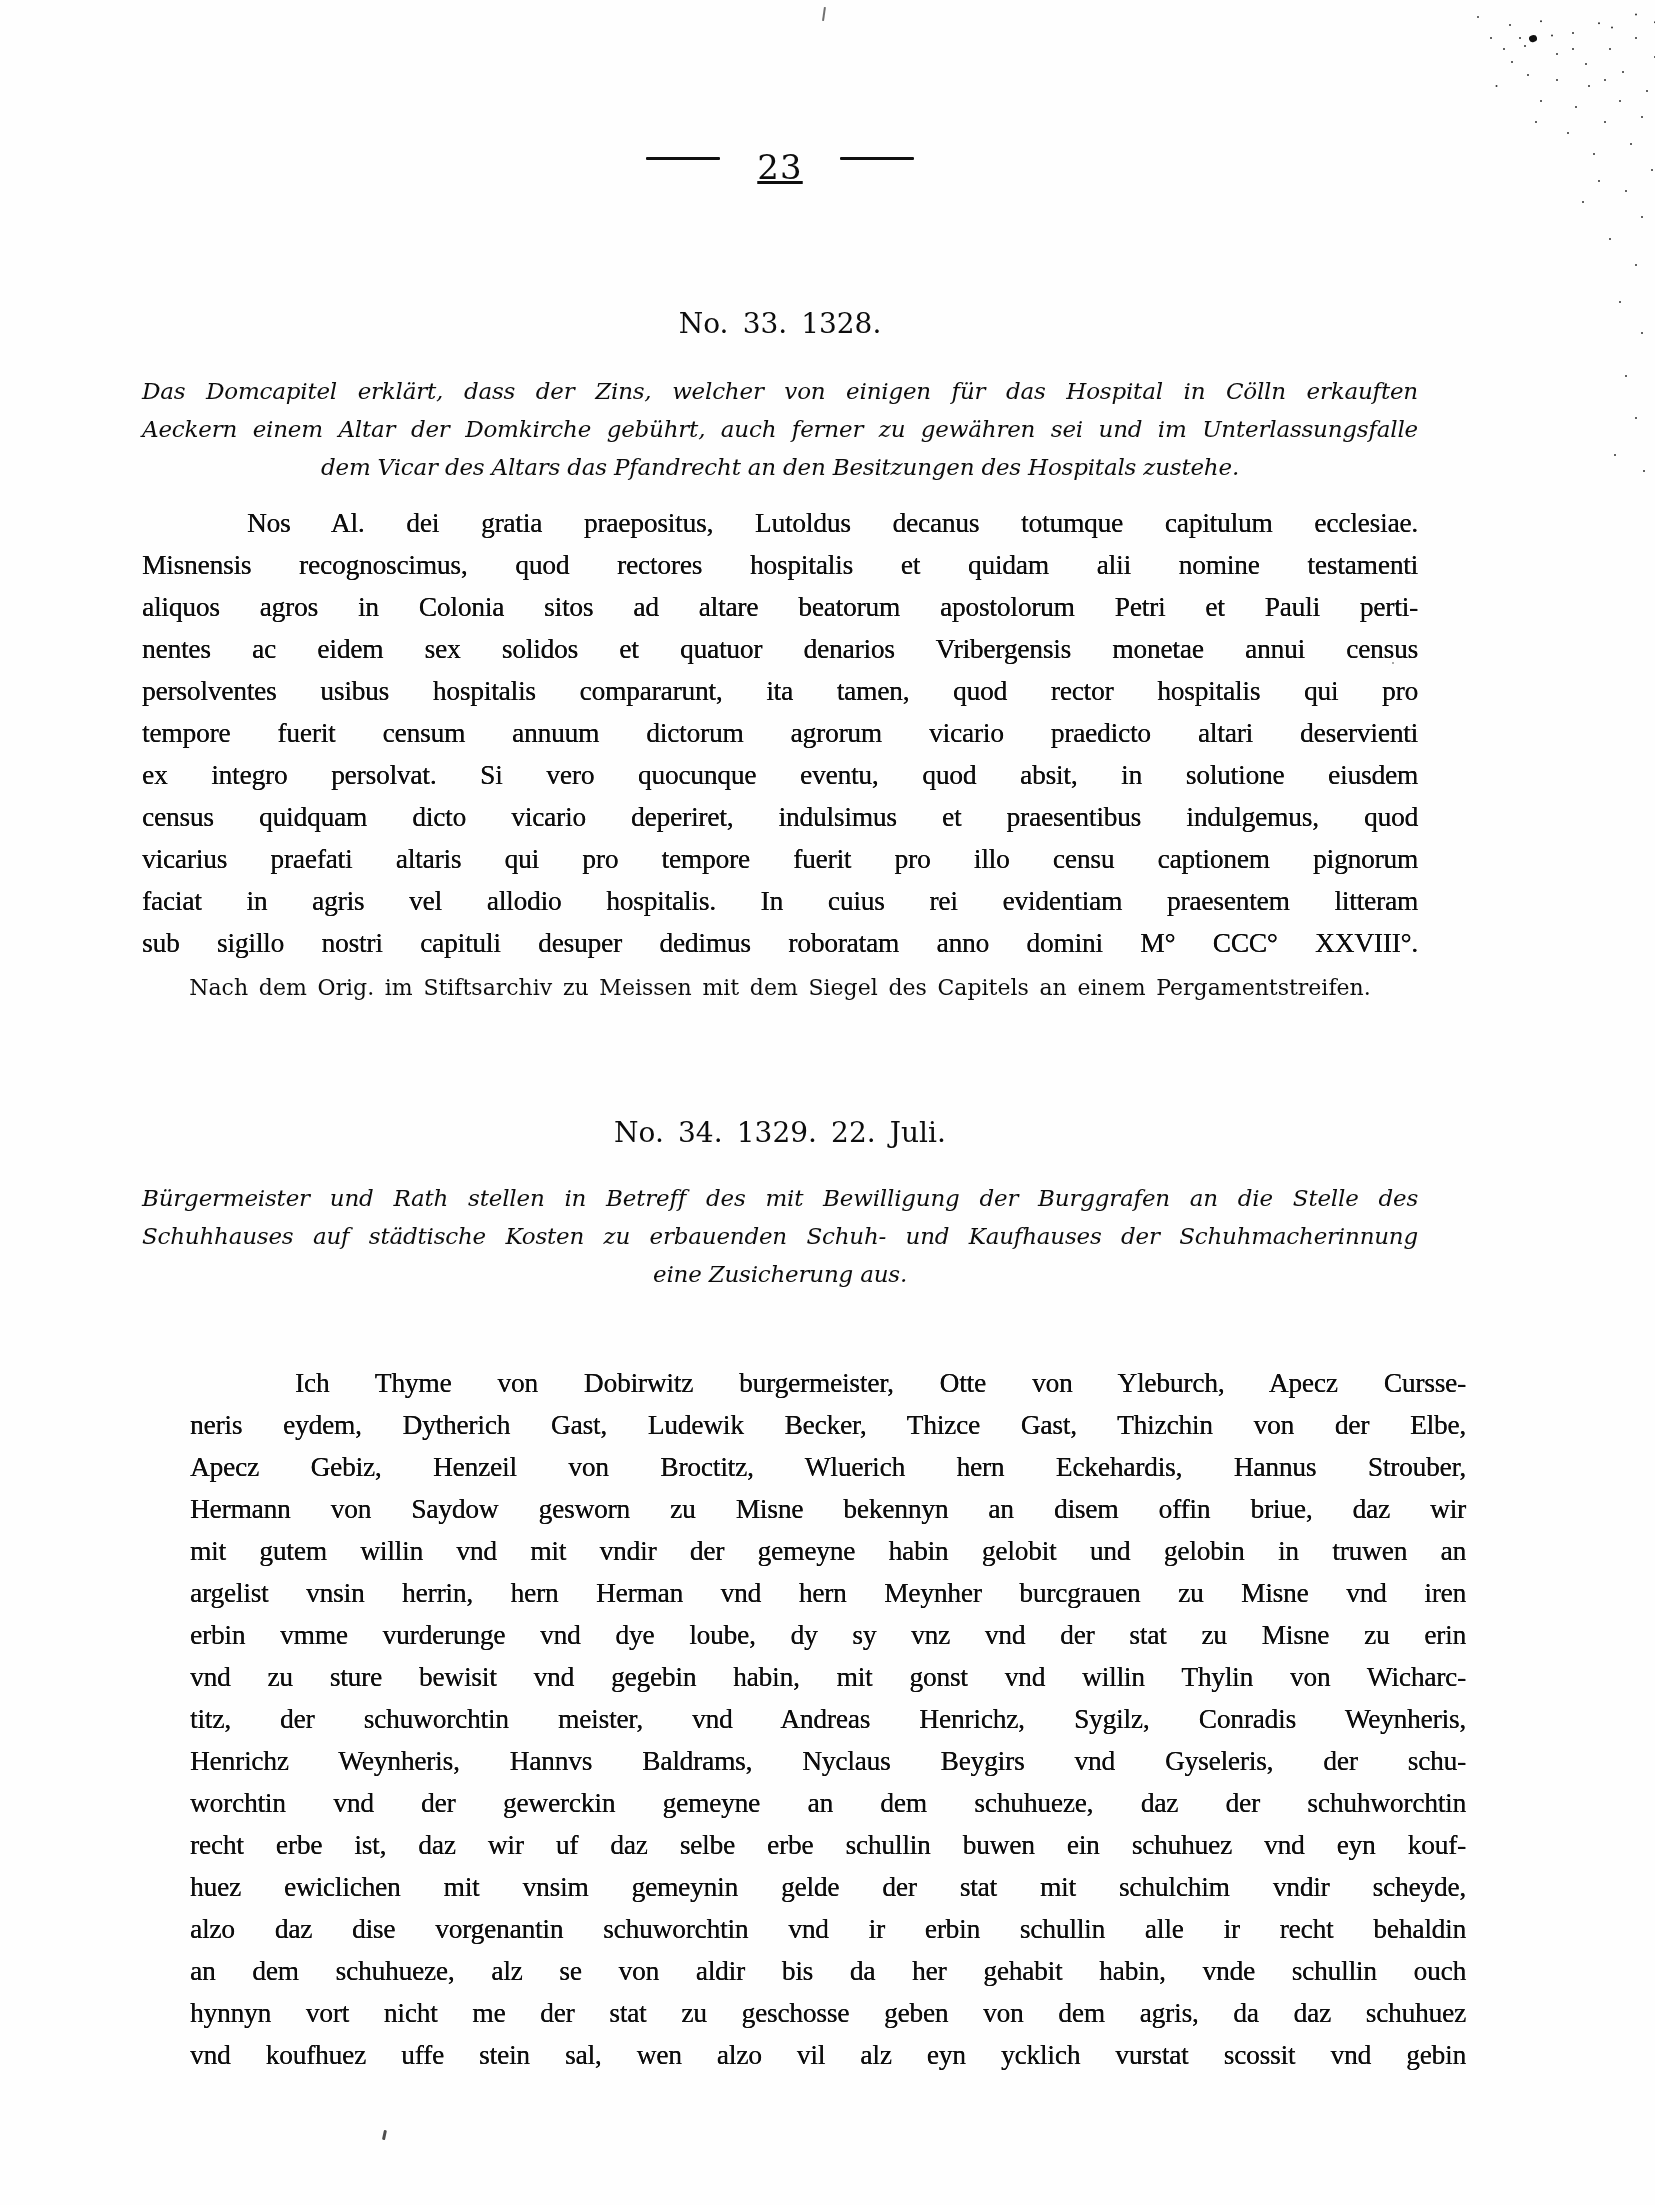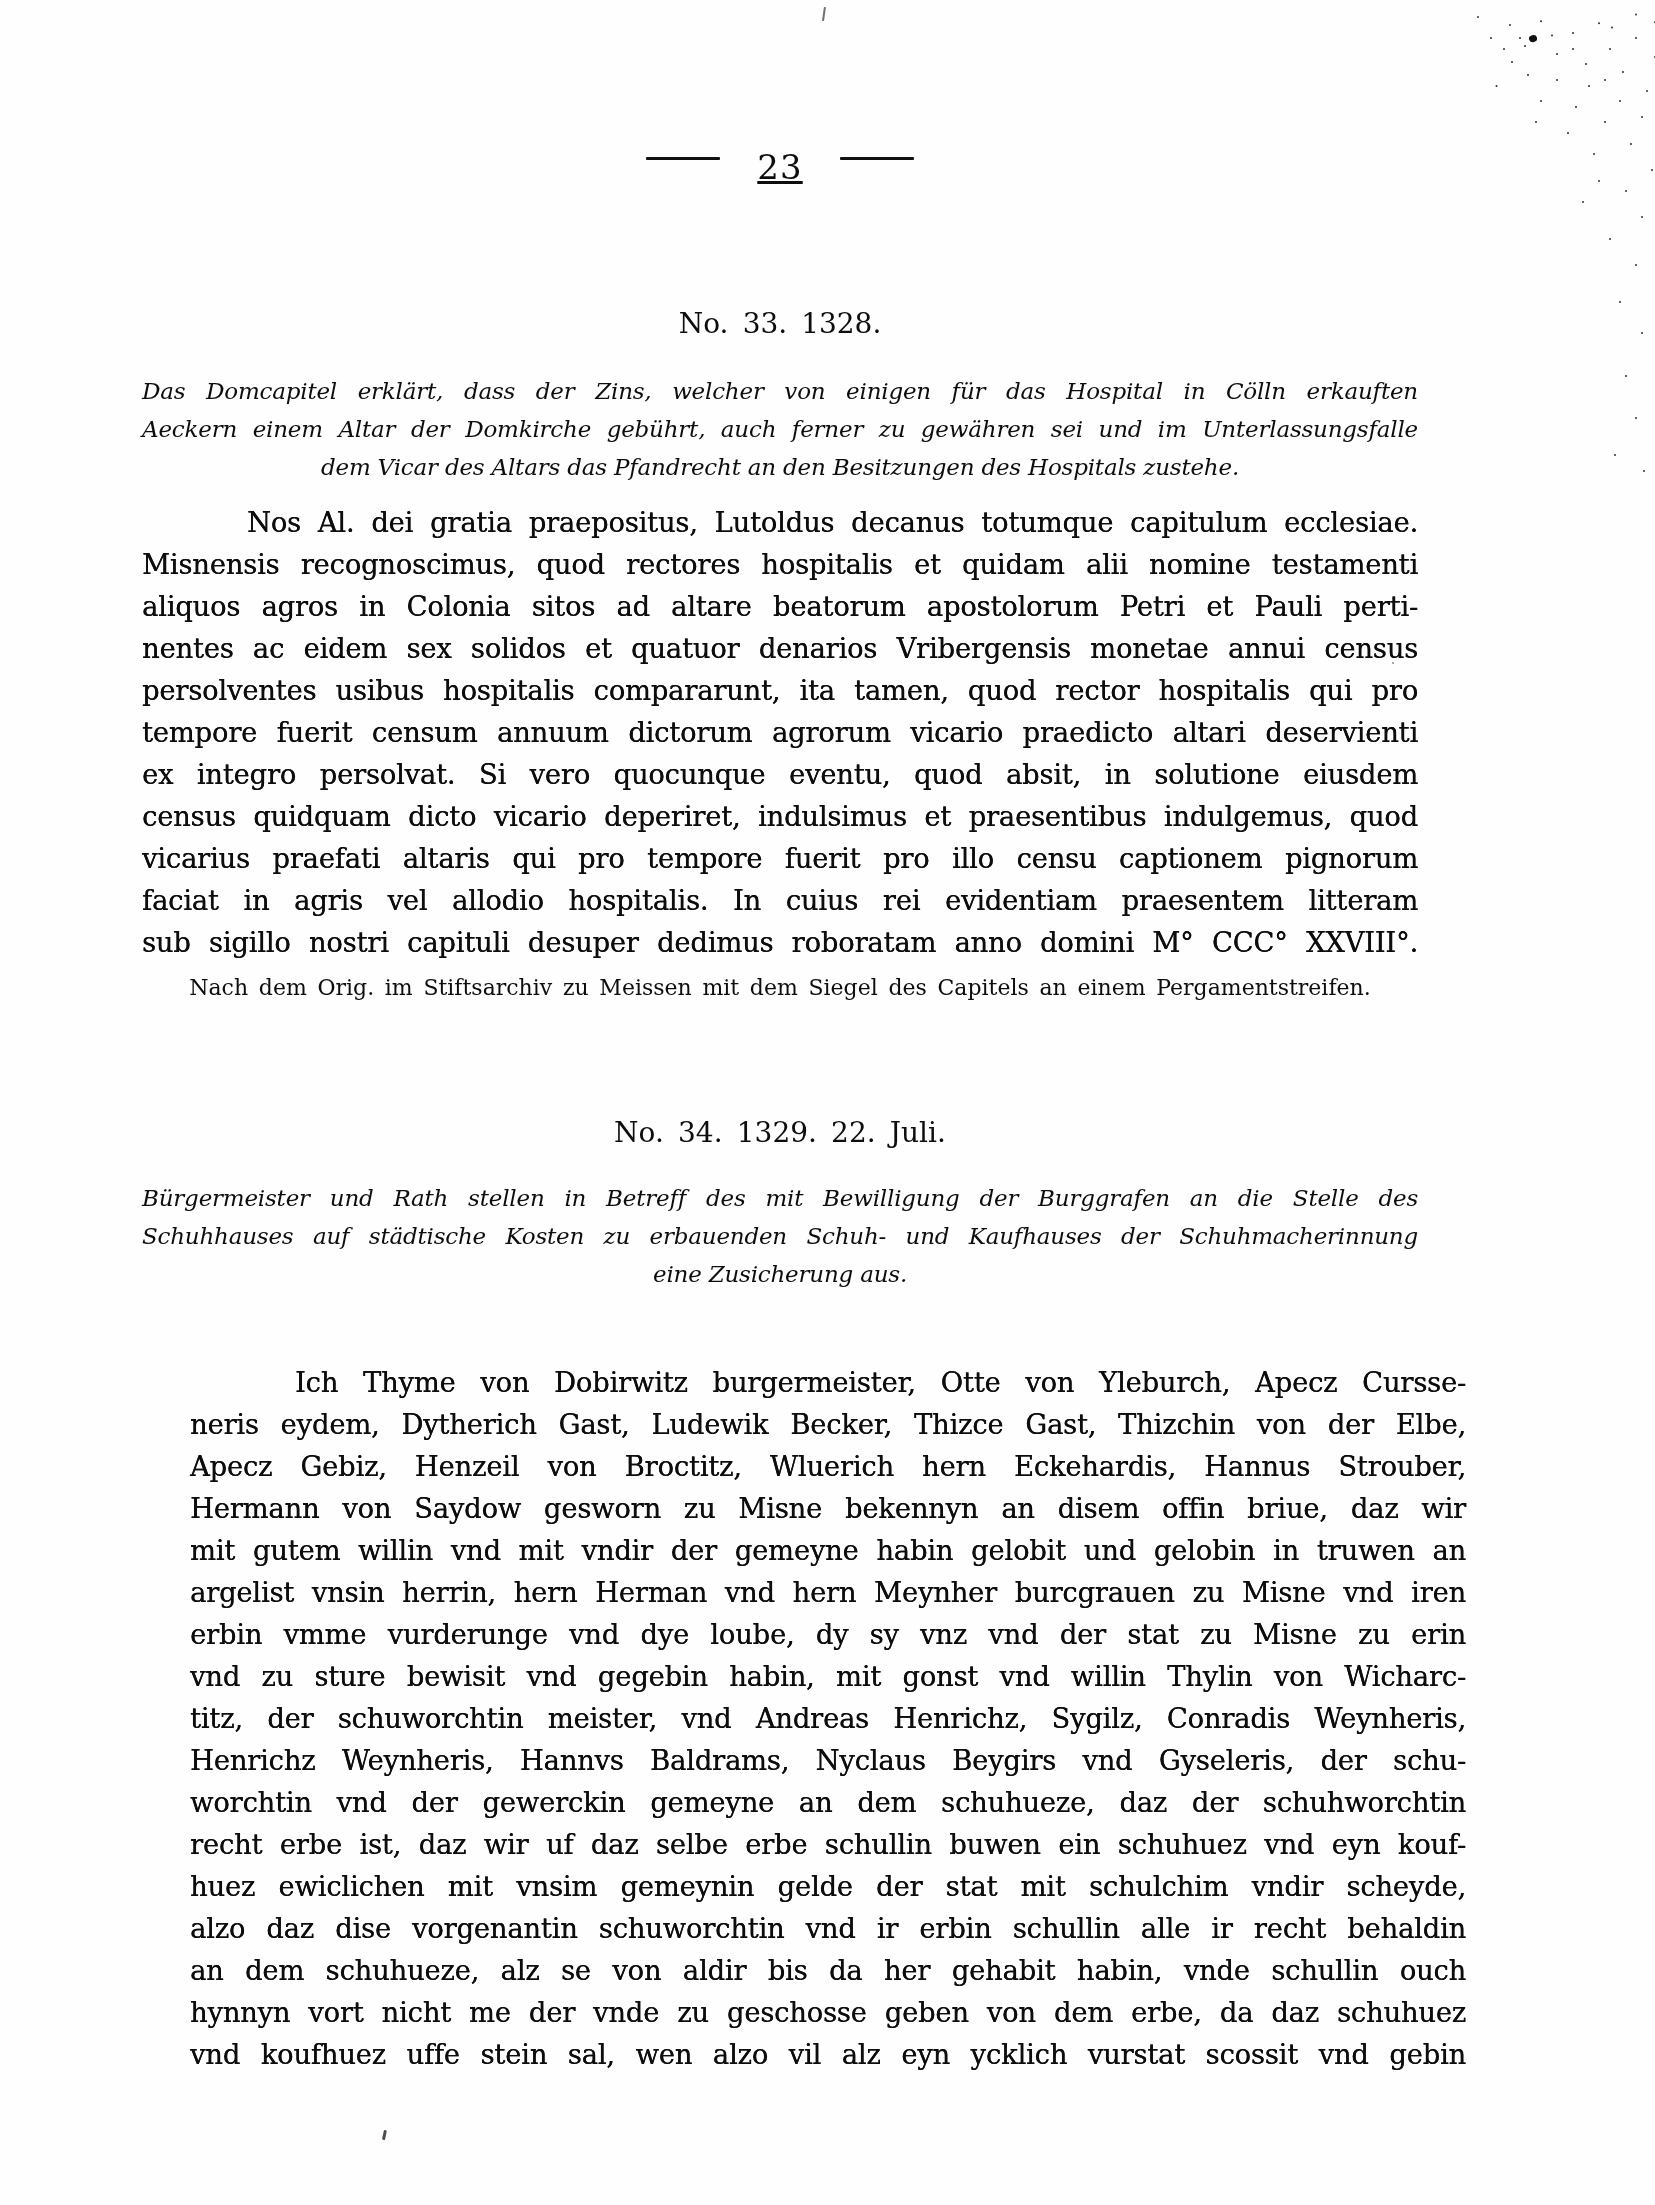--- a/index.html
+++ b/index.html
@@ -67,20 +67,21 @@
     font-size: 27.4px;
     line-height: 42px;
     letter-spacing: -0.2px;
     text-shadow: 0.2px 0 0 currentColor;
   }
   .b-33 { top: 502px; }
   .b-34 { top: 1362px; margin-left: 48px; }
   .bodytext .line {
     text-align: justify;
     text-align-last: justify;
+    font-family: Liberation Serif, serif;
   }
   .bodytext .line:first-child { text-indent: 105px; }
   
   .source-note {
     top: 975px;
     font-size: 22px;
     line-height: 26px;
     text-align: center;
     word-spacing: 3.7px;
   }
@@ -186,21 +187,21 @@
     <div class="line">argelist vnsin herrin, hern Herman vnd hern Meynher burcgrauen zu Misne vnd iren</div>
     <div class="line">erbin vmme vurderunge vnd dye loube, dy sy vnz vnd der stat zu Misne zu erin</div>
     <div class="line">vnd zu sture bewisit vnd gegebin habin, mit gonst vnd willin Thylin von Wicharc-</div>
     <div class="line">titz, der schuworchtin meister, vnd Andreas Henrichz, Sygilz, Conradis Weynheris,</div>
     <div class="line">Henrichz Weynheris, Hannvs Baldrams, Nyclaus Beygirs vnd Gyseleris, der schu-</div>
     <div class="line">worchtin vnd der gewerckin gemeyne an dem schuhueze, daz der schuhworchtin</div>
     <div class="line">recht erbe ist, daz wir uf daz selbe erbe schullin buwen ein schuhuez vnd eyn kouf-</div>
     <div class="line">huez ewiclichen mit vnsim gemeynin gelde der stat mit schulchim vndir scheyde,</div>
     <div class="line">alzo daz dise vorgenantin schuworchtin vnd ir erbin schullin alle ir recht behaldin</div>
     <div class="line">an dem schuhueze, alz se von aldir bis da her gehabit habin, vnde schullin ouch</div>
-    <div class="line">hynnyn vort nicht me der vnde zu geschosse geben von dem erbe, da daz schuhuez</div>
+    <div class="line">hynnyn vort nicht me der stat zu geschosse geben von dem agris, da daz schuhuez</div>
     <div class="line">vnd koufhuez uffe stein sal, wen alzo vil alz eyn ycklich vurstat scossit vnd gebin</div>
   </div>
 
 <div class="speck noise-cluster"></div>
 <div class="blot"></div>
 <div class="tick-top"></div>
 <div class="mark-bottom"></div>
 <div class="speck speck-a"></div>
 <div class="speck speck-b"></div>
 

